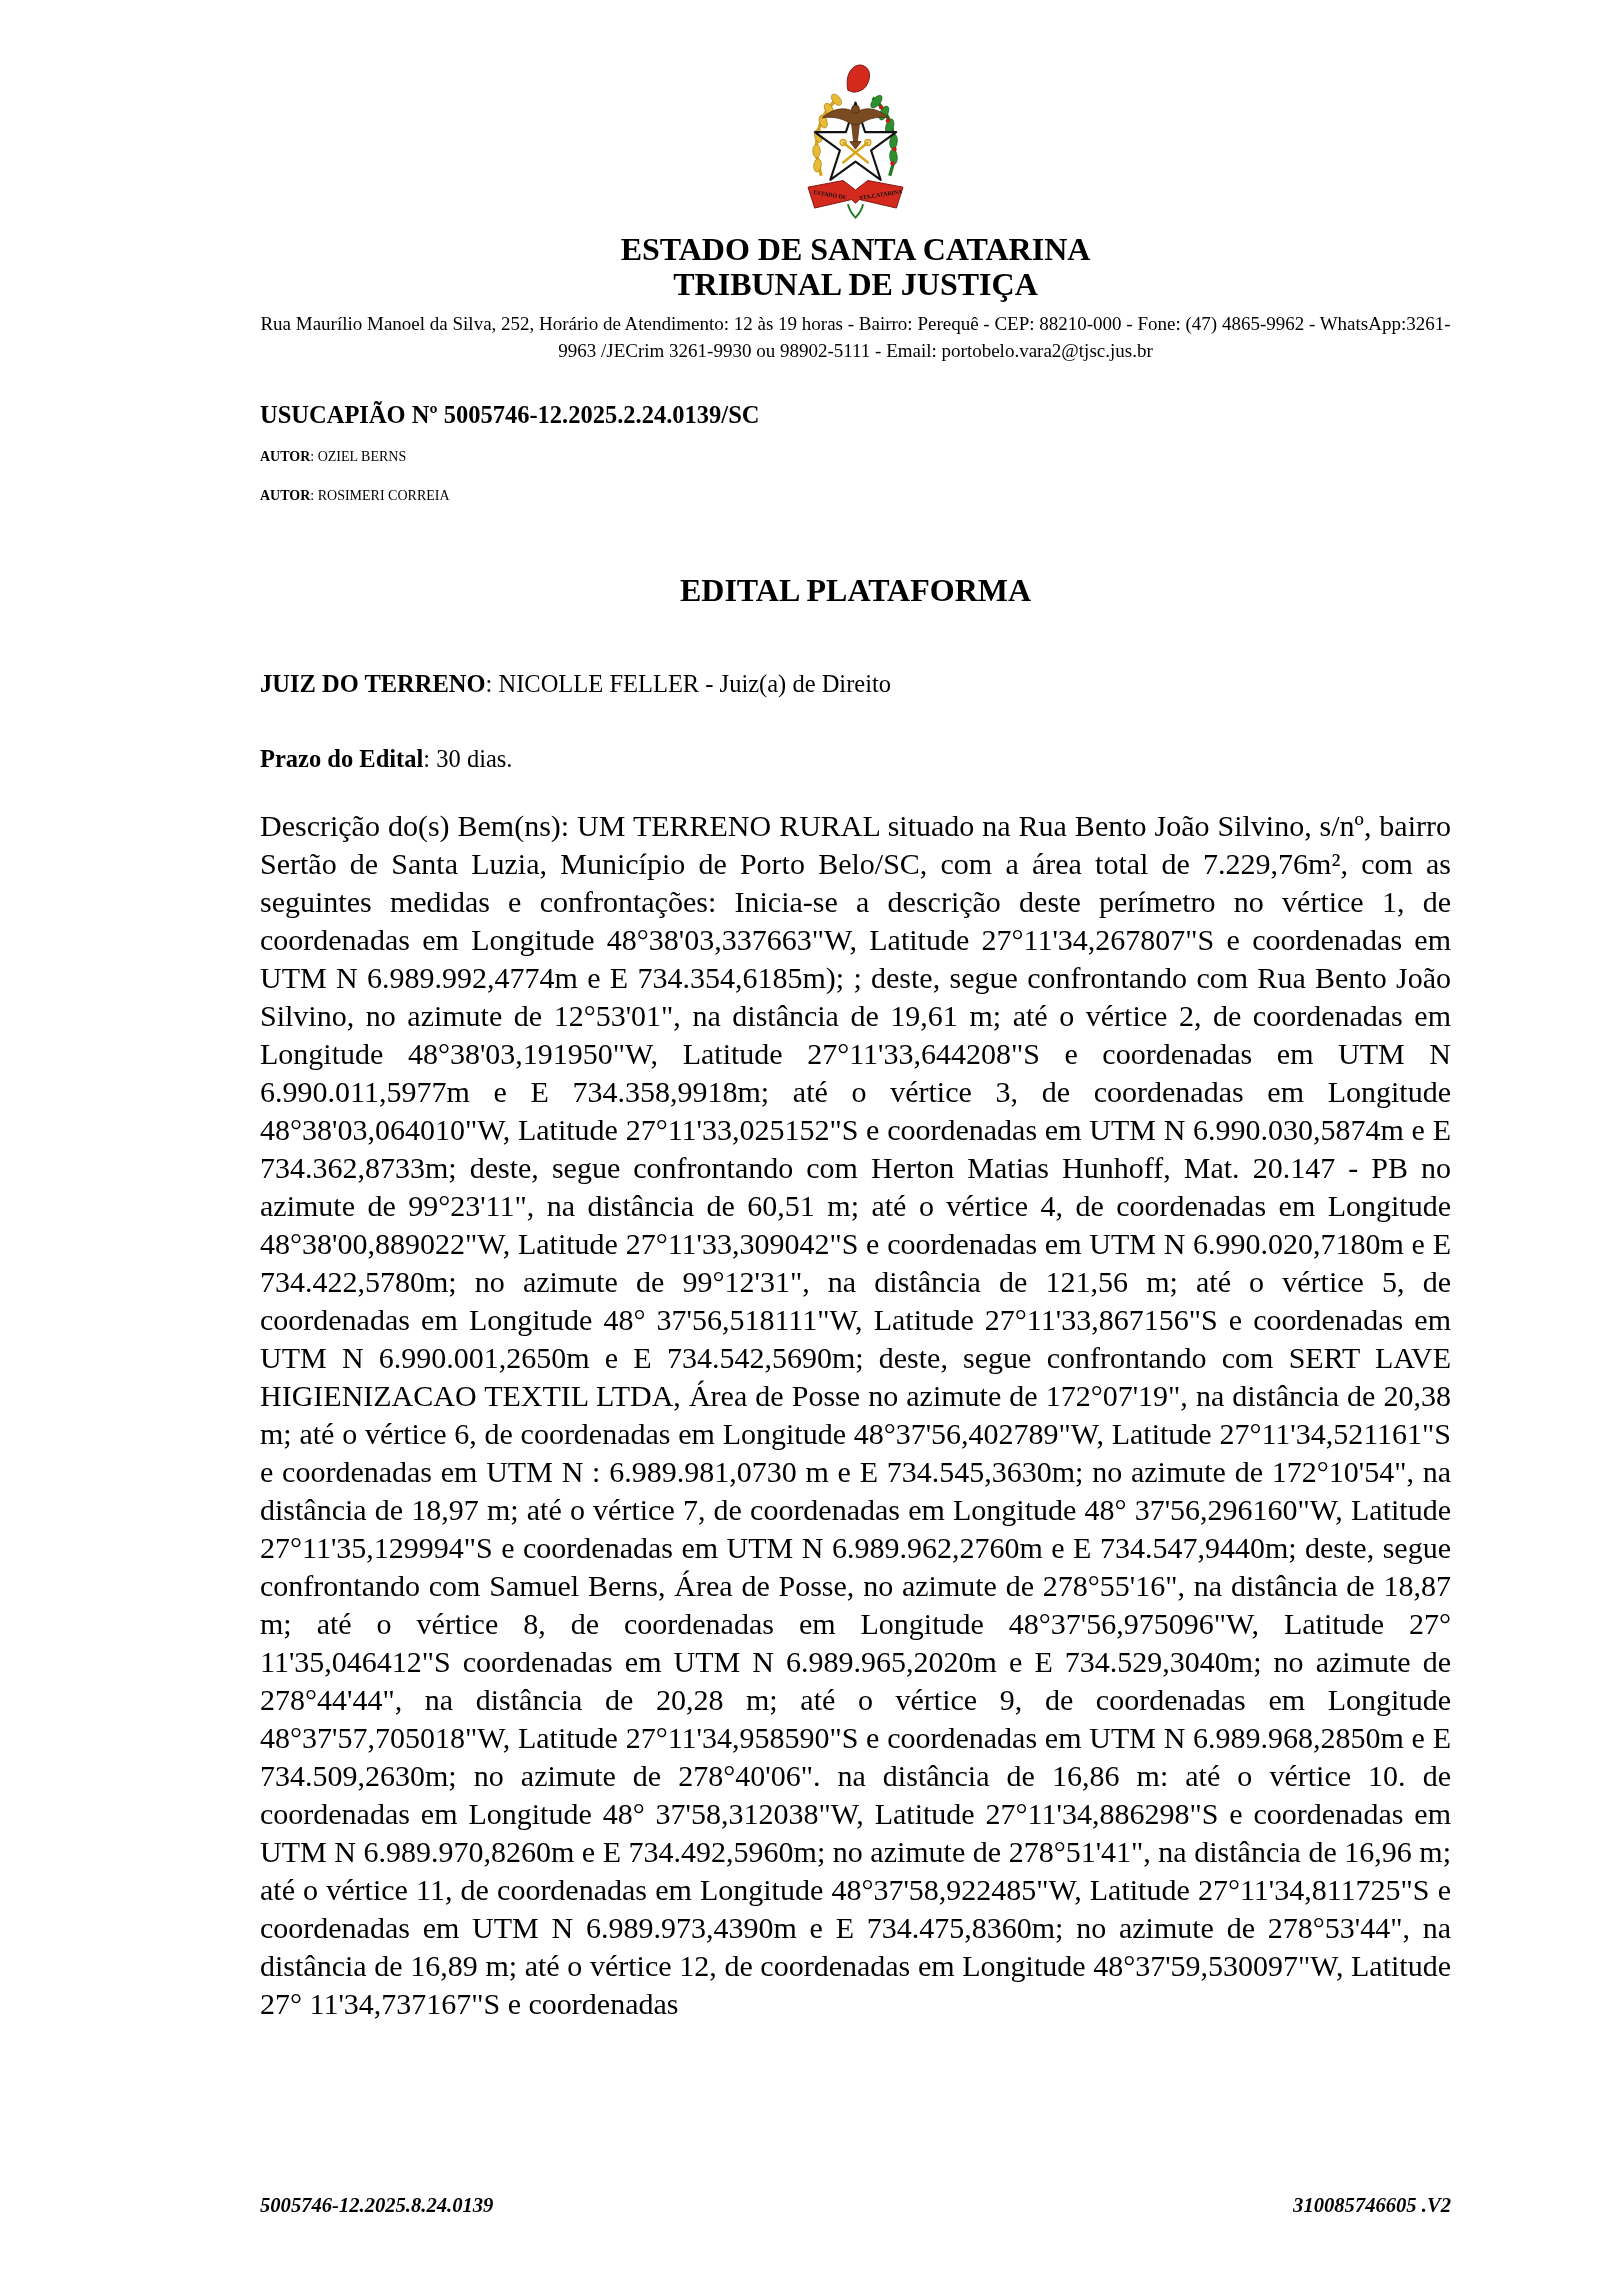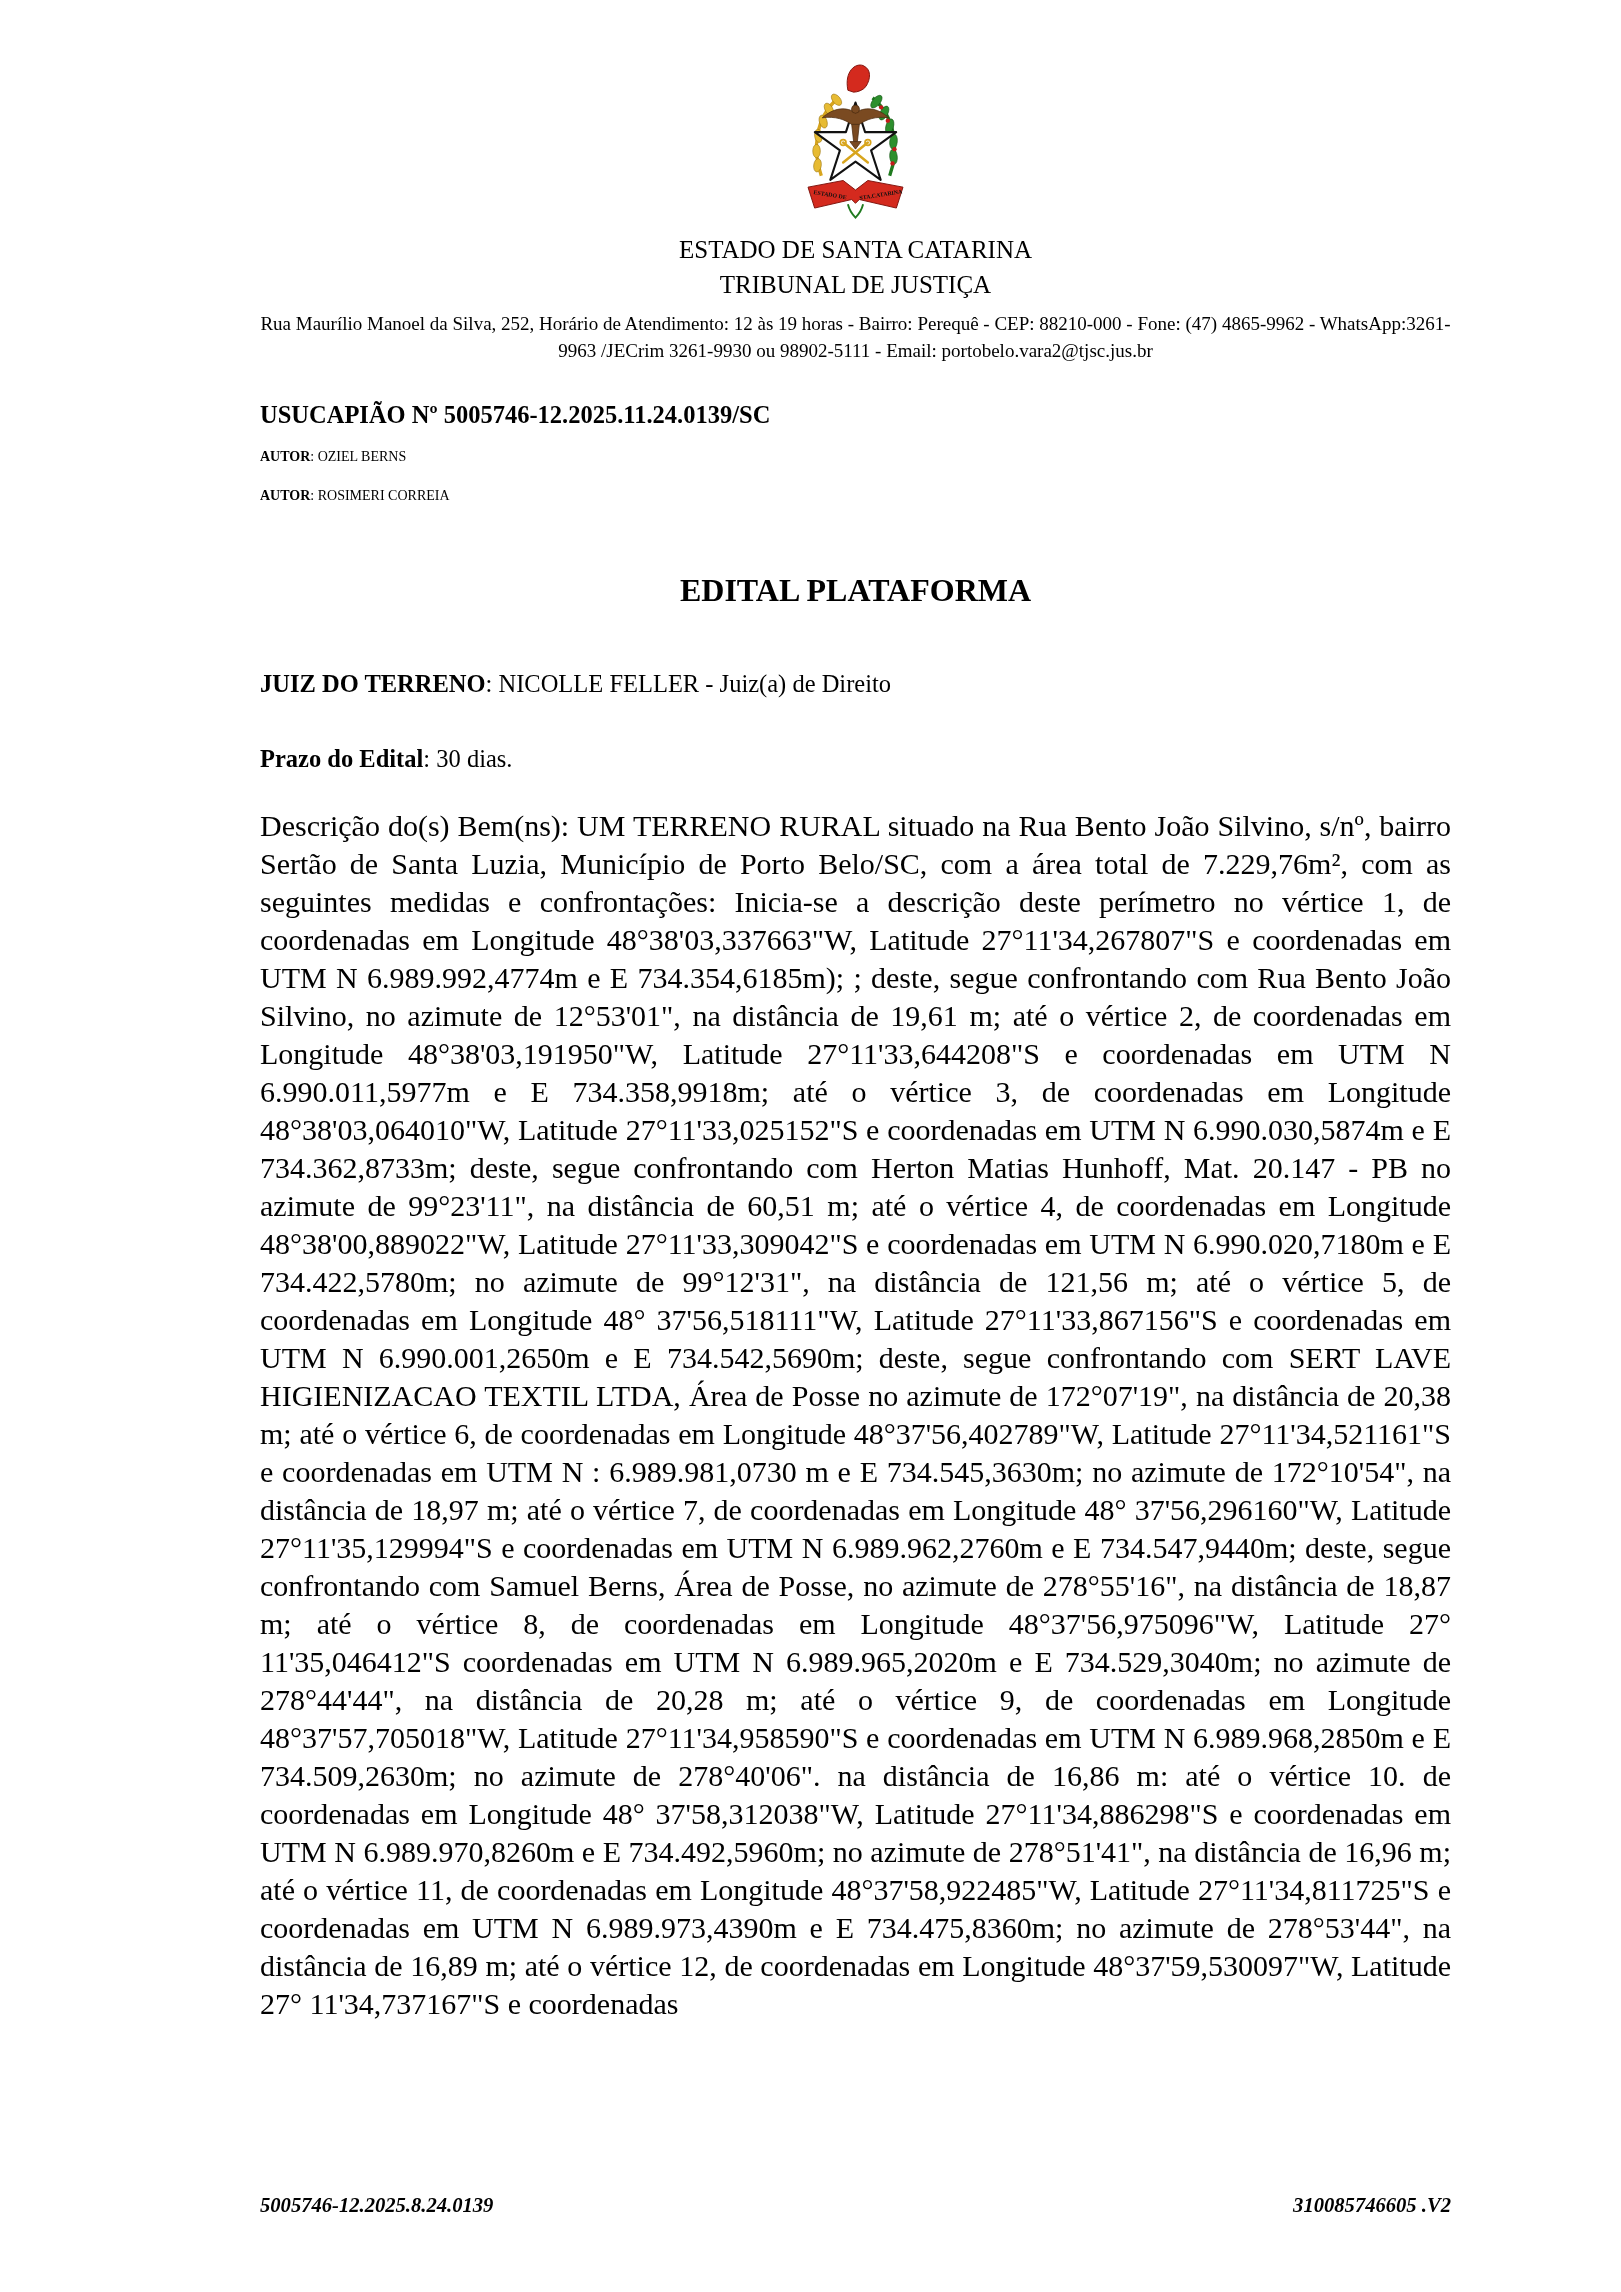--- a/index.html
+++ b/index.html
@@ -11,22 +11,22 @@
     font-family: "Liberation Serif", "DejaVu Serif", serif;
     position: relative;
     overflow: hidden;
   }
   .page { position: absolute; inset: 0; }
   .content { margin-left: 260px; width: 1191px; }
 
   .emblem { display: block; margin: 61px auto 7.8px auto; width: 133px; height: 163px; }
 
   .h-state, .h-court {
-    text-align: center; font-weight: normal;
-    font-size: 25px; line-height: 35px; margin: 0;
+    text-align: center; font-weight: bold;
+    font-size: 32px; line-height: 35px; margin: 0;
   }
   .address {
     text-align: center;
     font-size: 19px; line-height: 27.4px;
     margin: 7.8px 0 0 0;
   }
 
   .case-title { font-weight: bold; font-size: 24.5px; line-height: 31px; margin: 35px 0 0 0; }
 
   .party { font-size: 14px; line-height: 25.5px; margin: 13.7px 0 0 0; }
@@ -113,21 +113,21 @@
       <text x="43" y="142" font-size="6.2" font-weight="bold" fill="#111111" text-anchor="middle" transform="rotate(9 43 142)">ESTADO DE</text>
       <text x="97" y="142" font-size="6.2" font-weight="bold" fill="#111111" text-anchor="middle" transform="rotate(-9 97 142)">STA.CATARINA</text>
 
       <path d="M62,150 C64,158 68,162 70,164 C72,162 76,158 78,150" fill="none" stroke="#1f7a1f" stroke-width="2"></path>
     </svg>
 
     <h1 class="h-state">ESTADO DE SANTA CATARINA</h1>
     <h1 class="h-court">TRIBUNAL DE JUSTIÇA</h1>
     <p class="address">Rua Maurílio Manoel da Silva, 252, Horário de Atendimento: 12 às 19 horas - Bairro: Perequê - CEP: 88210-000 - Fone: (47) 4865-9962 - WhatsApp:3261-9963 /JECrim 3261-9930 ou 98902-5111 - Email: portobelo.vara2@tjsc.jus.br</p>
 
-    <p class="case-title">USUCAPIÃO Nº 5005746-12.2025.11.24.0139/SC</p>
+    <p class="case-title">USUCAPIÃO Nº 5005746-12.2025.2.24.0139/SC</p>
 
     <p class="party"><span class="lbl">AUTOR</span><span>: OZIEL BERNS</span></p>
     <p class="party"><span class="lbl">AUTOR</span><span>: ROSIMERI CORREIA</span></p>
 
     <h2 class="edital-title">EDITAL PLATAFORMA</h2>
 
     <p class="line judge-line"><span class="lbl-b">JUIZ DO TERRENO</span><span>: NICOLLE FELLER - Juiz(a) de Direito</span></p>
 
 
     <p class="line prazo-line"><span class="lbl-b">Prazo do Edital</span><span>: 30 dias.</span></p>

